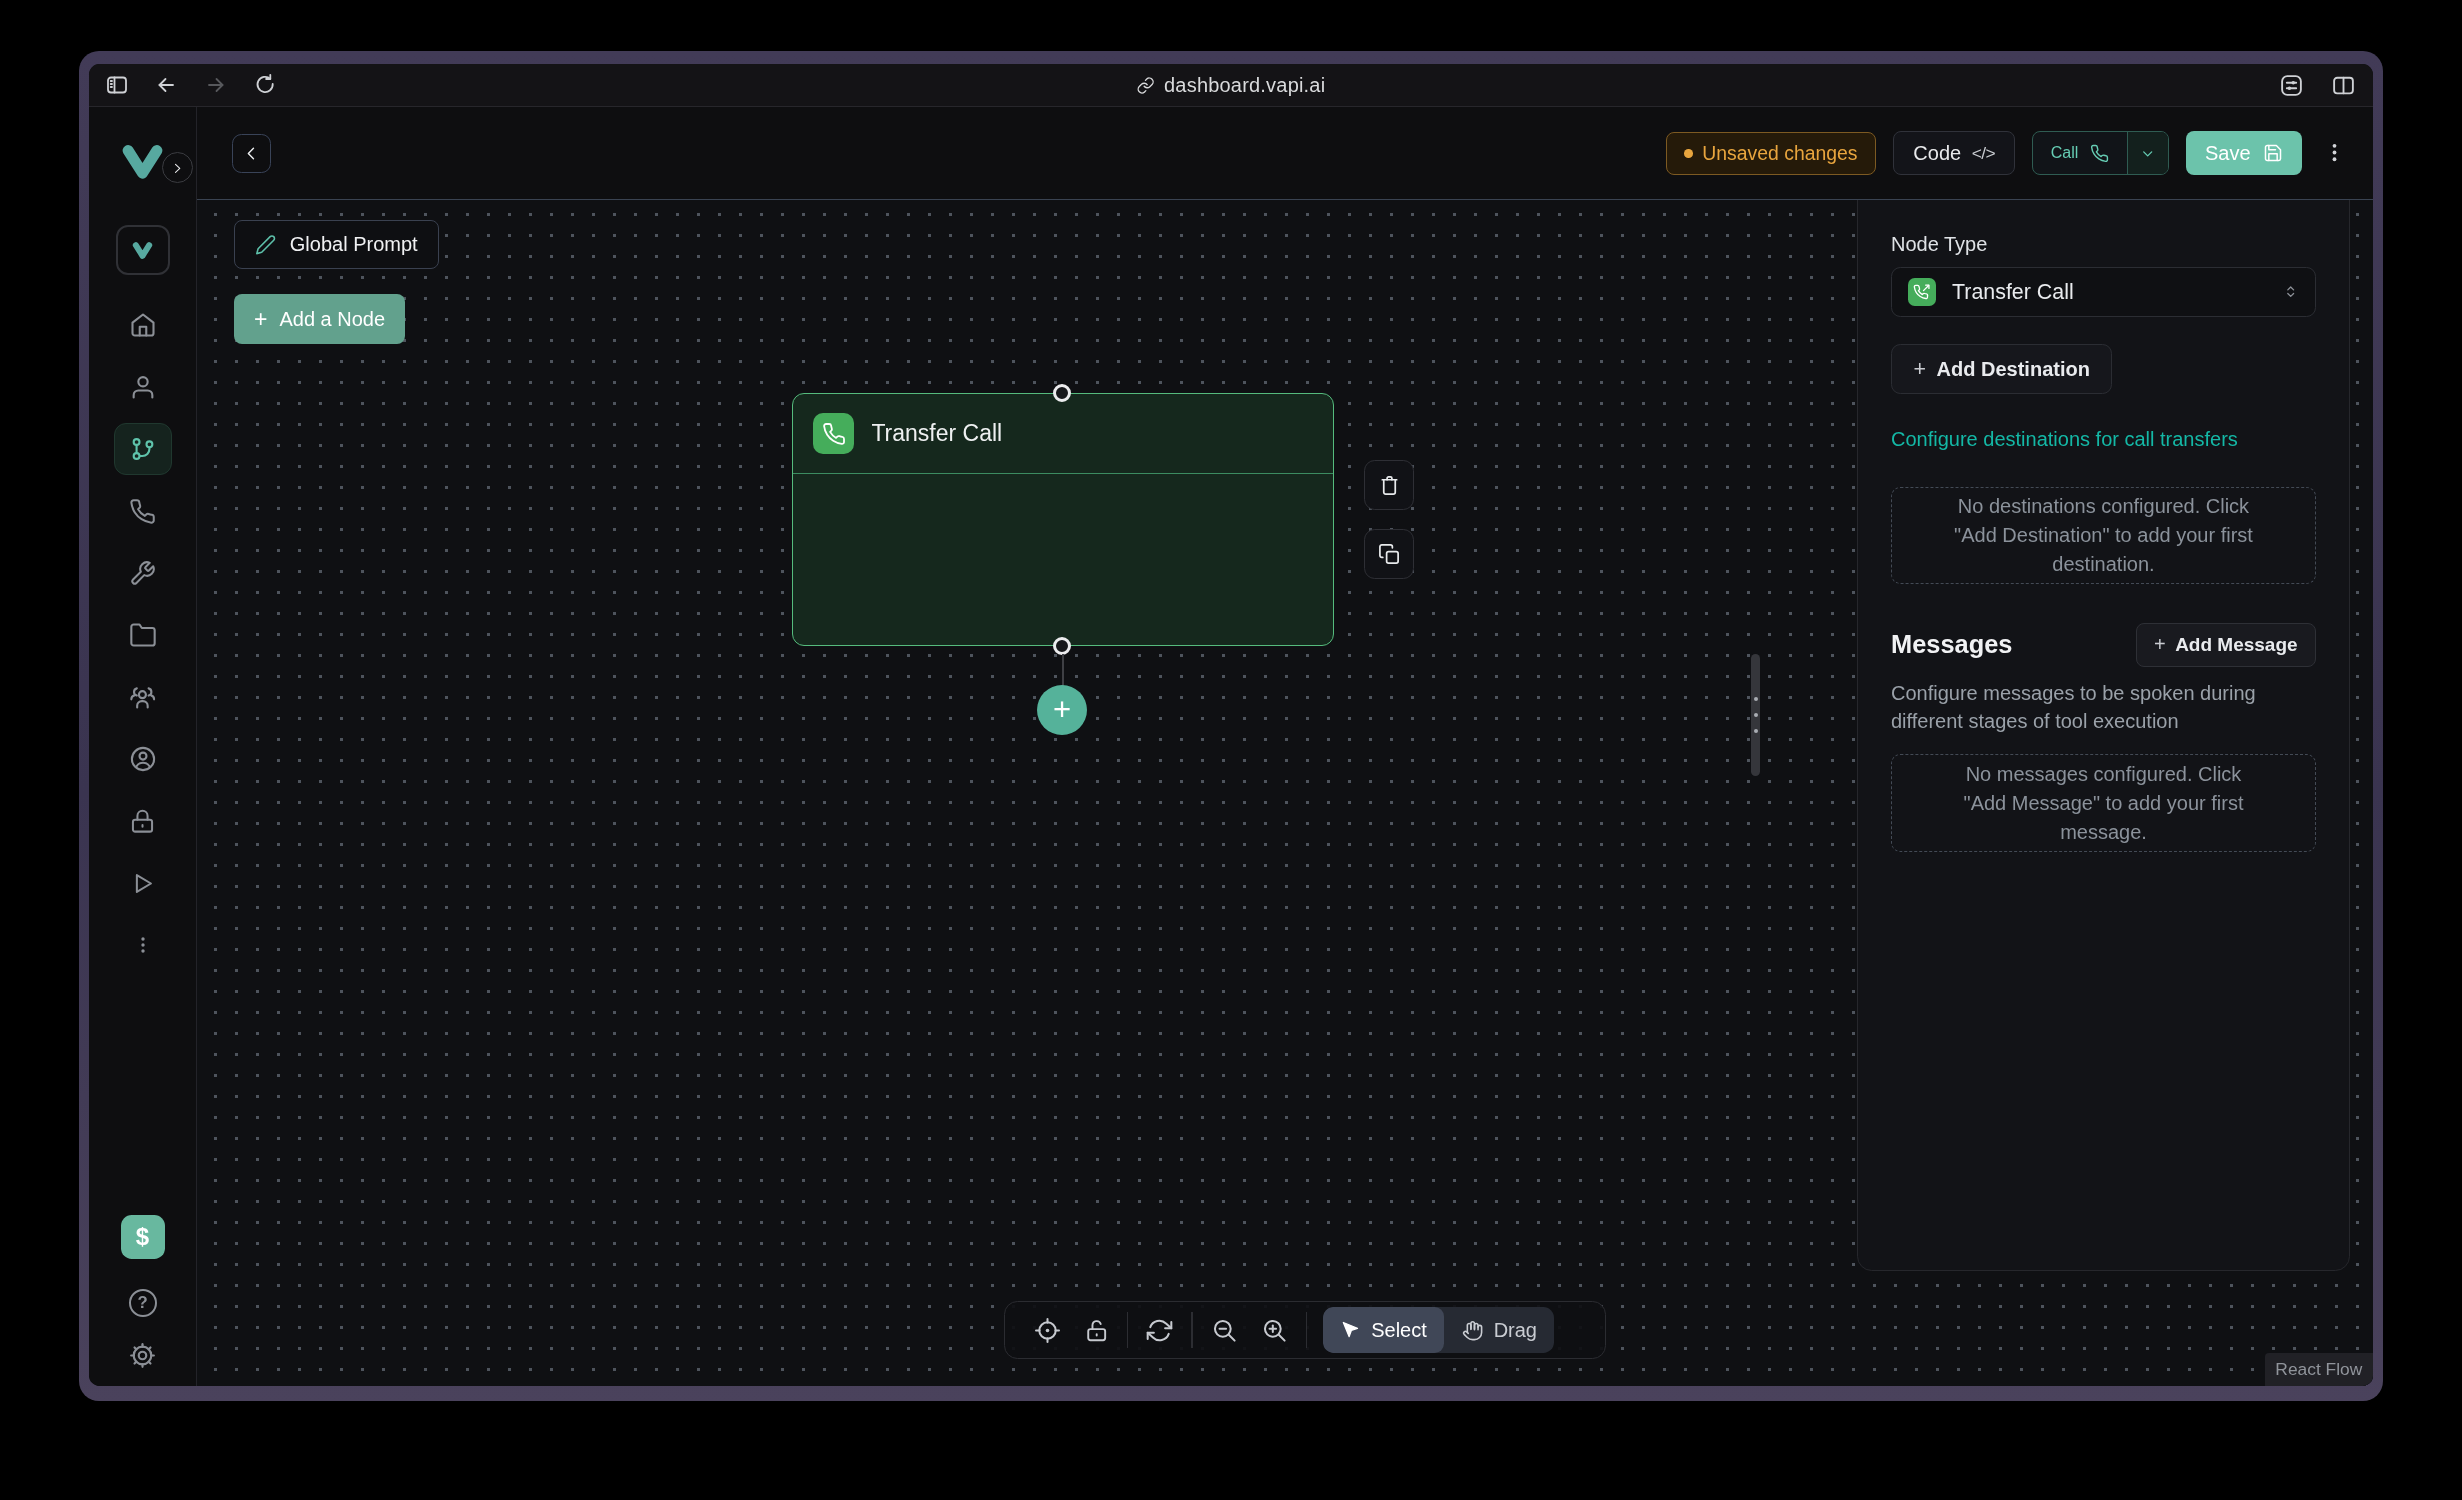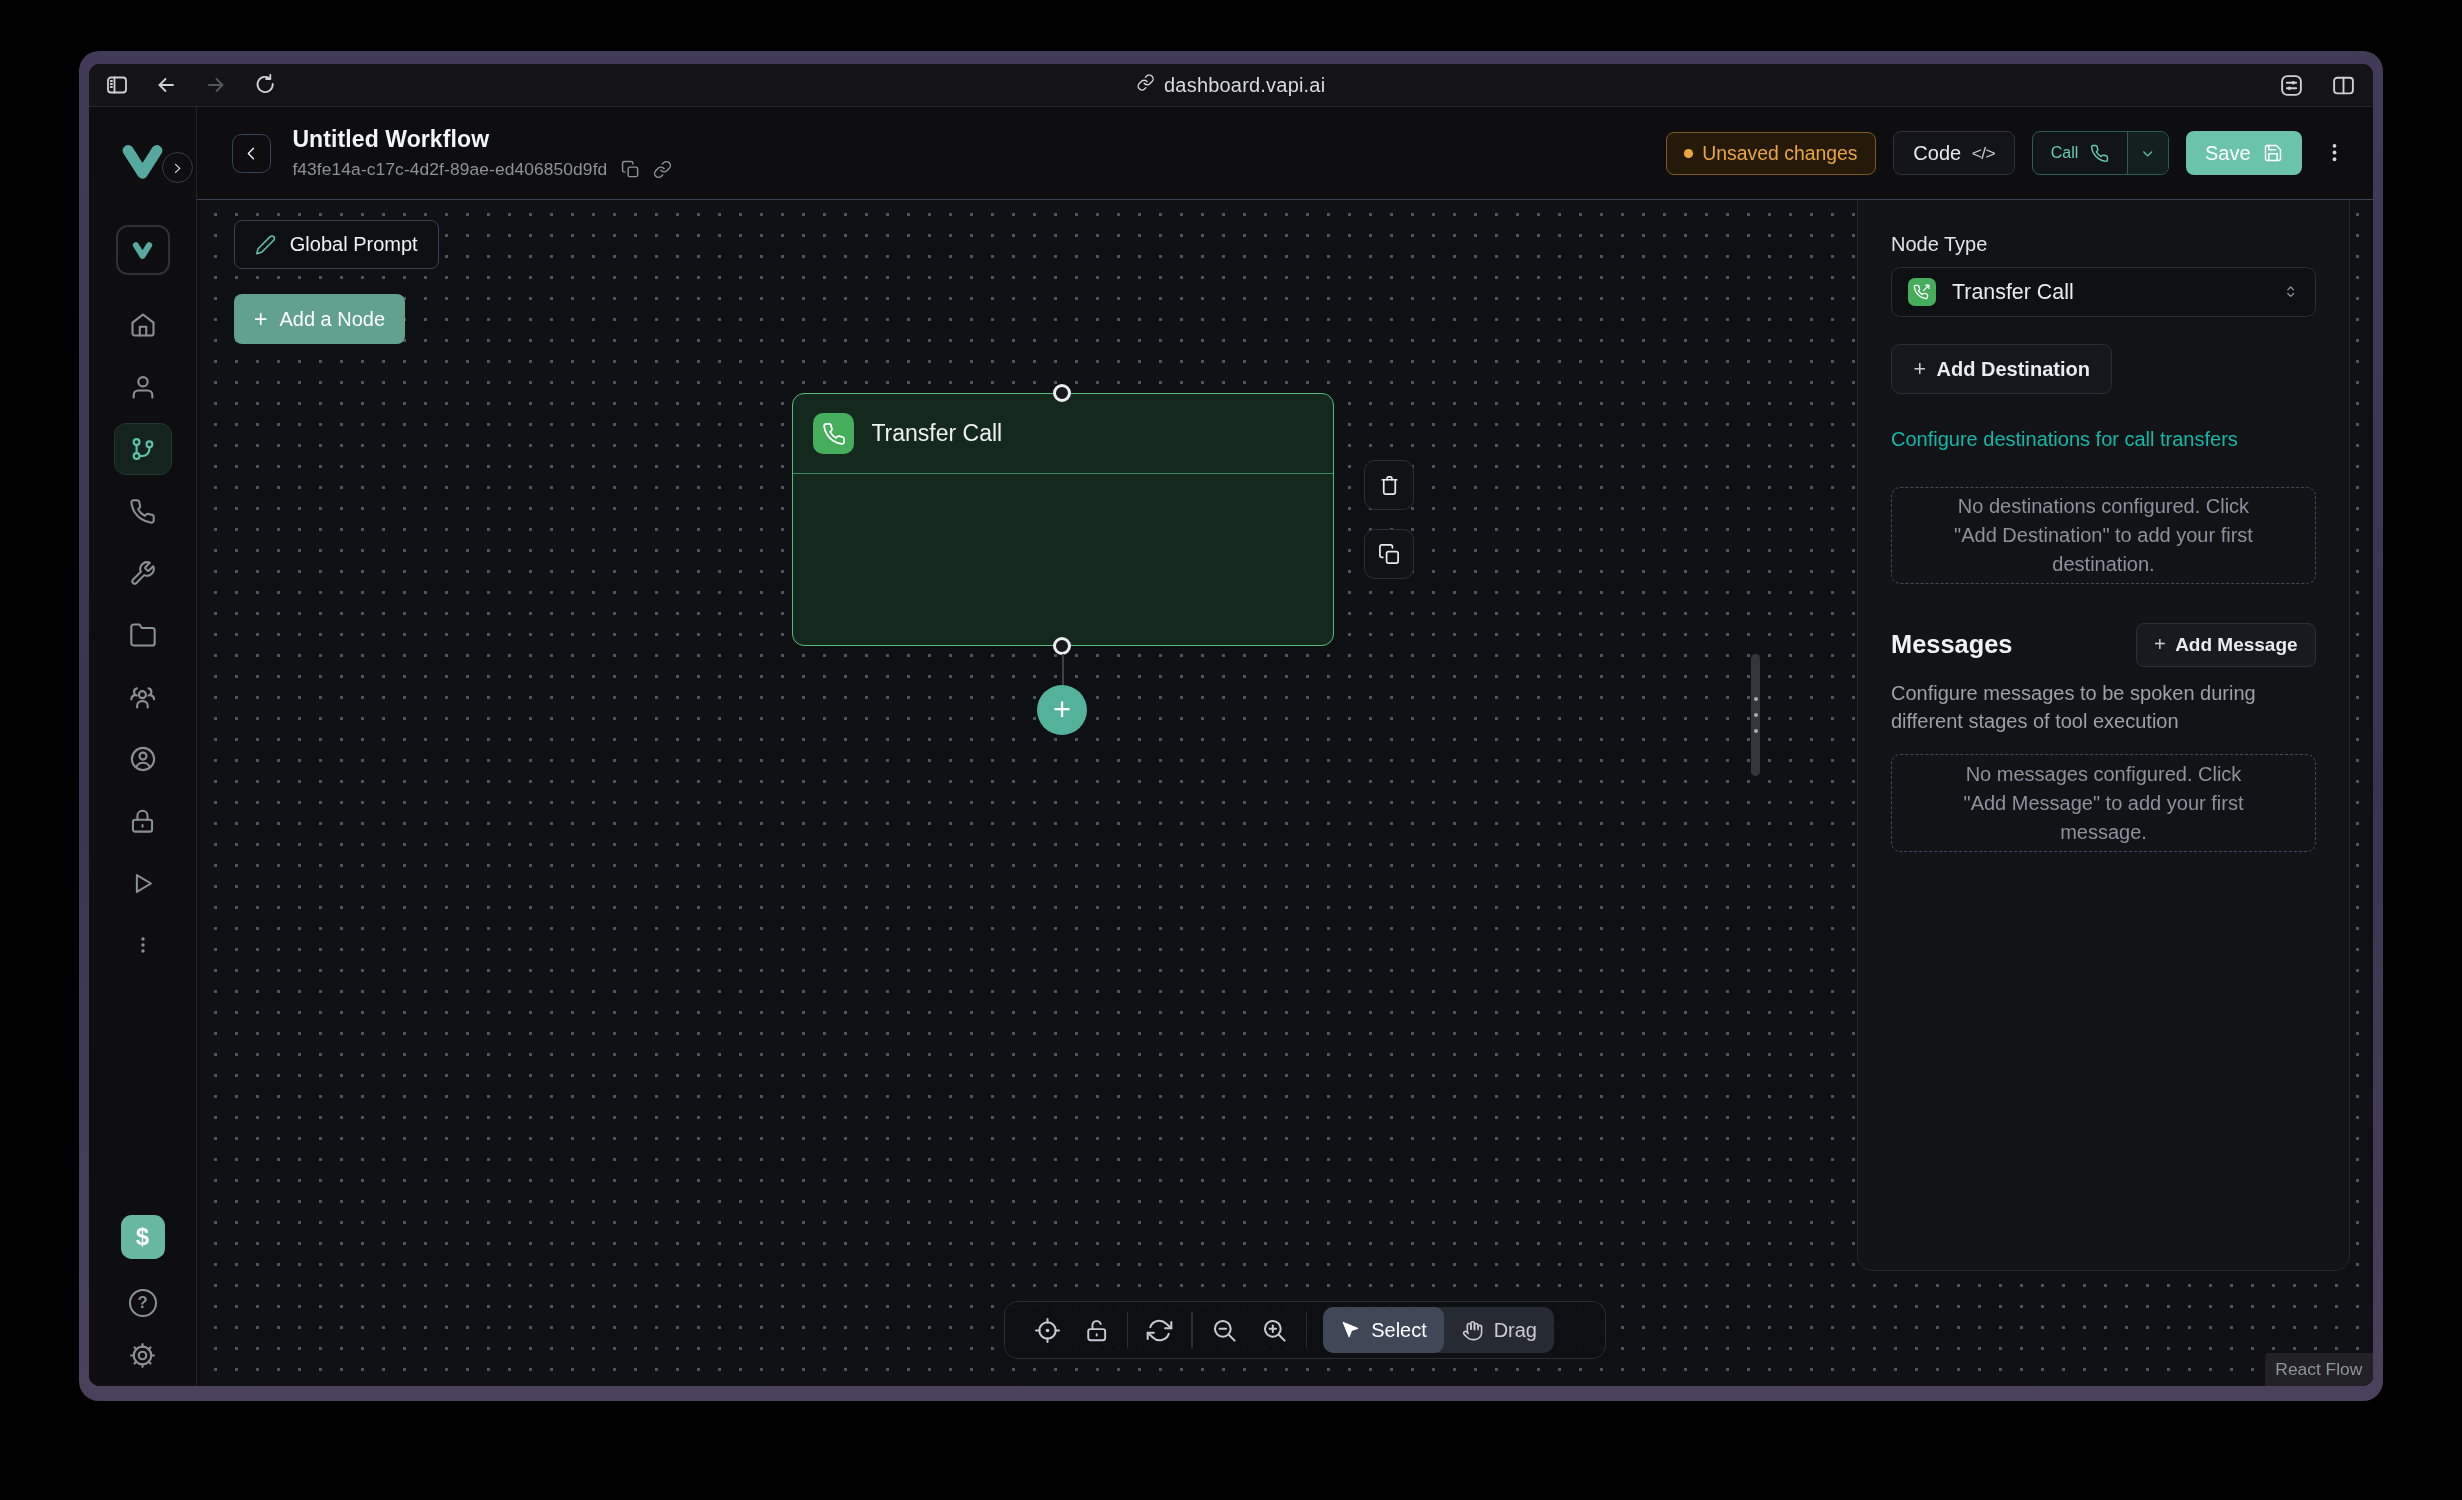--- a/index.html
+++ b/index.html
@@ -9,21 +9,21 @@
 
   
   .window{position:absolute;left:79px;top:51px;width:2304px;height:1350px;border-radius:20px;
     background:linear-gradient(180deg,#423b57 0%,#3a3450 55%,#4a425c 100%);padding:13.4px 10px 14.7px 10px;}
   .win-content{width:100%;height:100%;border-radius:10.7px;overflow:hidden;background:#0e0e10;display:flex;flex-direction:column;}
 
   
   .chrome{height:43px;background:#141316;border-bottom:1.3px solid #27262b;position:relative;display:flex;align-items:center;flex:0 0 auto;}
   .chrome-left{display:flex;align-items:center;gap:25.4px;padding-left:16px;color:#cfd1d5;}
   .chrome-right{display:flex;align-items:center;gap:27px;padding-right:17.4px;margin-left:auto;color:#cfd1d5;}
-  .chrome-center{position:absolute;left:50%;top:50%;transform:translate(-50%,-50%);display:flex;align-items:flex-start;gap:9.4px;color:#d9dadc;}
+  .chrome-center{position:absolute;left:50%;top:50%;transform:translate(-50%,-50%);display:flex;align-items:center;gap:9.4px;color:#d9dadc;}
   .chrome-url{font-size:20px;letter-spacing:0.2px;}
   .dim{color:#57585c;}
 
   
   .app{flex:1;display:flex;background:#0e0e10;position:relative;min-height:0;}
 
   
   .sidebar{width:108px;flex:0 0 auto;border-right:1.3px solid #232329;display:flex;flex-direction:column;align-items:center;position:relative;}
   .logo-wrap{margin-top:36px;}
   .expand-btn{position:absolute;left:73px;top:45px;width:31px;height:31px;border-radius:50%;border:1.3px solid #3b3c41;background:#0e0e10;display:flex;align-items:center;justify-content:center;color:#e8e9eb;}
@@ -319,38 +319,20 @@
       </div>
 
       <div class="main">
 
         <div class="app-header">
           <div class="back-btn">
             <svg class="ic" width="19" height="19" viewBox="0 0 24 24" stroke-width="2.6">
                 <polyline points="14.5 5.5 8 12 14.5 18.5"></polyline>
               </svg>
           </div>
-          <div class="title-block">
-            <div class="wf-title">Untitled Workflow</div>
-            <div class="wf-id-row">
-              <span class="wf-id">f43fe14a-c17c-4d2f-89ae-ed406850d9fd</span>
-              <span>
-                <svg class="ic" width="19" height="19" viewBox="0 0 24 24" stroke-width="2">
-                    <rect x="9" y="9" width="12" height="12" rx="2"></rect>
-                    <path d="M5 15H4a2 2 0 0 1-2-2V4a2 2 0 0 1 2-2h9a2 2 0 0 1 2 2v1"></path>
-                  </svg>
-              </span>
-              <span>
-                <svg class="ic" width="19" height="19" viewBox="0 0 24 24" stroke-width="2">
-                    <path d="M10 13a5 5 0 0 0 7.54.54l3-3a5 5 0 0 0-7.07-7.07l-1.72 1.71"></path>
-                    <path d="M14 11a5 5 0 0 0-7.54-.54l-3 3a5 5 0 0 0 7.07 7.07l1.71-1.71"></path>
-                  </svg>
-              </span>
-            </div>
-          </div>
           <div class="hdr-right">
             <div class="badge-unsaved">
               <span class="badge-dot"></span>
               <span>Unsaved changes</span>
             </div>
             <button class="btn-code">
               <span>Code</span>
               <span class="code-glyph">&lt;/&gt;</span>
             </button>
             <div class="btn-call-group">

